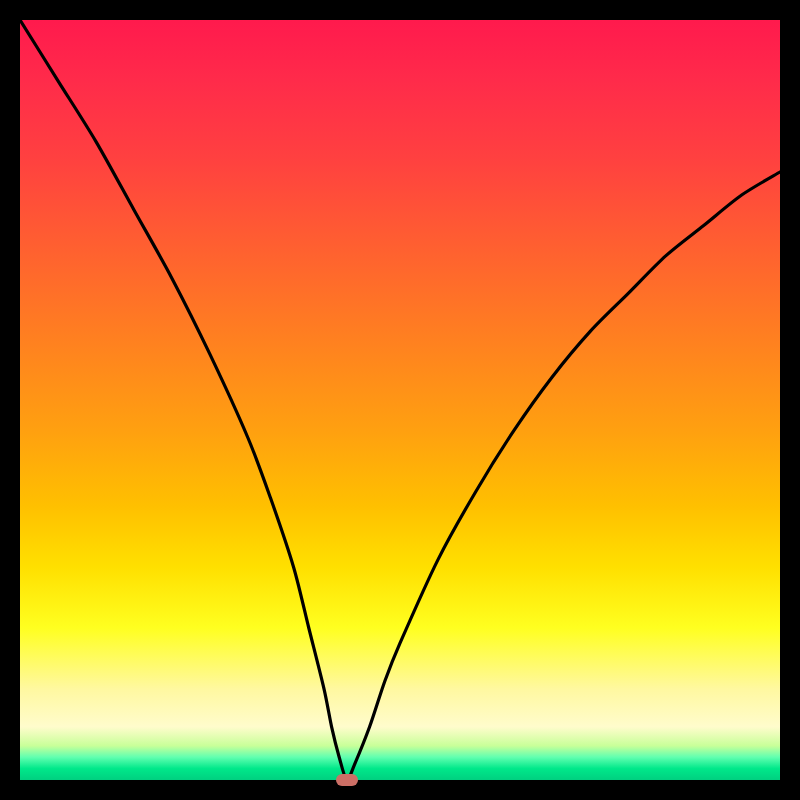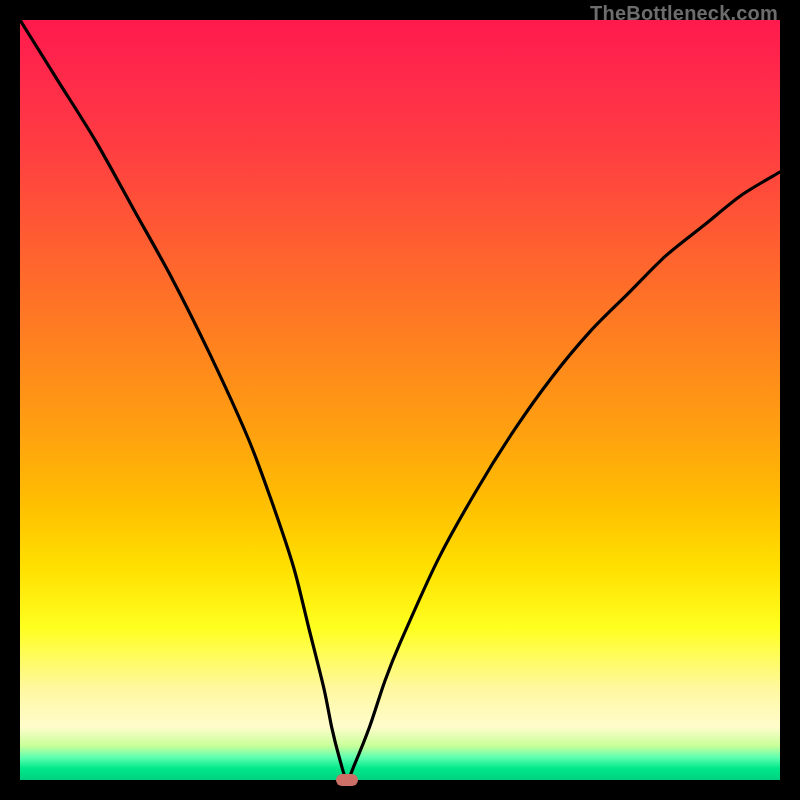--- a/index.html
+++ b/index.html
@@ -63,14 +63,13 @@
 </head>
 <body>
 
 <div class="frame">
   <div class="plot-area">
     <svg class="curve" viewBox="0 0 760 760" preserveAspectRatio="none">
       <path id="curve-path" fill="none" stroke="#000000" stroke-width="3.2" stroke-linecap="round" stroke-linejoin="round" d="M 0.00 0.00 C 5.38 8.61, 27.23 43.57, 38.00 60.80 C 48.77 78.03, 65.23 103.30, 76.00 121.60 C 86.77 139.90, 103.23 170.62, 114.00 190.00 C 124.77 209.38, 141.23 237.94, 152.00 258.40 C 162.77 278.86, 179.23 311.79, 190.00 334.40 C 200.77 357.01, 219.39 397.54, 228.00 418.00 C 236.61 438.46, 244.34 460.50, 250.80 478.80 C 257.26 497.10, 268.22 528.90, 273.60 547.20 C 278.98 565.50, 284.49 590.77, 288.80 608.00 C 293.11 625.23, 300.77 654.80, 304.00 668.80 C 307.23 682.80, 309.45 697.11, 311.60 706.80 C 313.75 716.49, 317.05 729.66, 319.20 737.20 C 321.35 744.74, 324.65 758.92, 326.80 760.00 C 328.95 761.08, 331.17 752.34, 334.40 744.80 C 337.63 737.26, 345.29 718.64, 349.60 706.80 C 353.91 694.96, 360.49 673.04, 364.80 661.20 C 369.11 649.36, 372.46 640.43, 380.00 623.20 C 387.54 605.97, 407.23 561.13, 418.00 539.60 C 428.77 518.07, 445.23 489.50, 456.00 471.20 C 466.77 452.90, 483.23 426.55, 494.00 410.40 C 504.77 394.25, 521.23 371.20, 532.00 357.20 C 542.77 343.20, 559.23 323.44, 570.00 311.60 C 580.77 299.76, 597.23 284.37, 608.00 273.60 C 618.77 262.83, 635.23 245.29, 646.00 235.60 C 656.77 225.91, 673.23 213.81, 684.00 205.20 C 694.77 196.59, 711.23 182.34, 722.00 174.80 C 732.77 167.26, 754.62 155.23, 760.00 152.00"></path>
     </svg>
     <div class="marker" id="marker" style="left: 326.8px; top: 760px; background: rgb(204, 111, 102);"></div>
   </div>
-  <div class="watermark">TheBottleneck.com</div>
 </div>
 
 </body></html>

